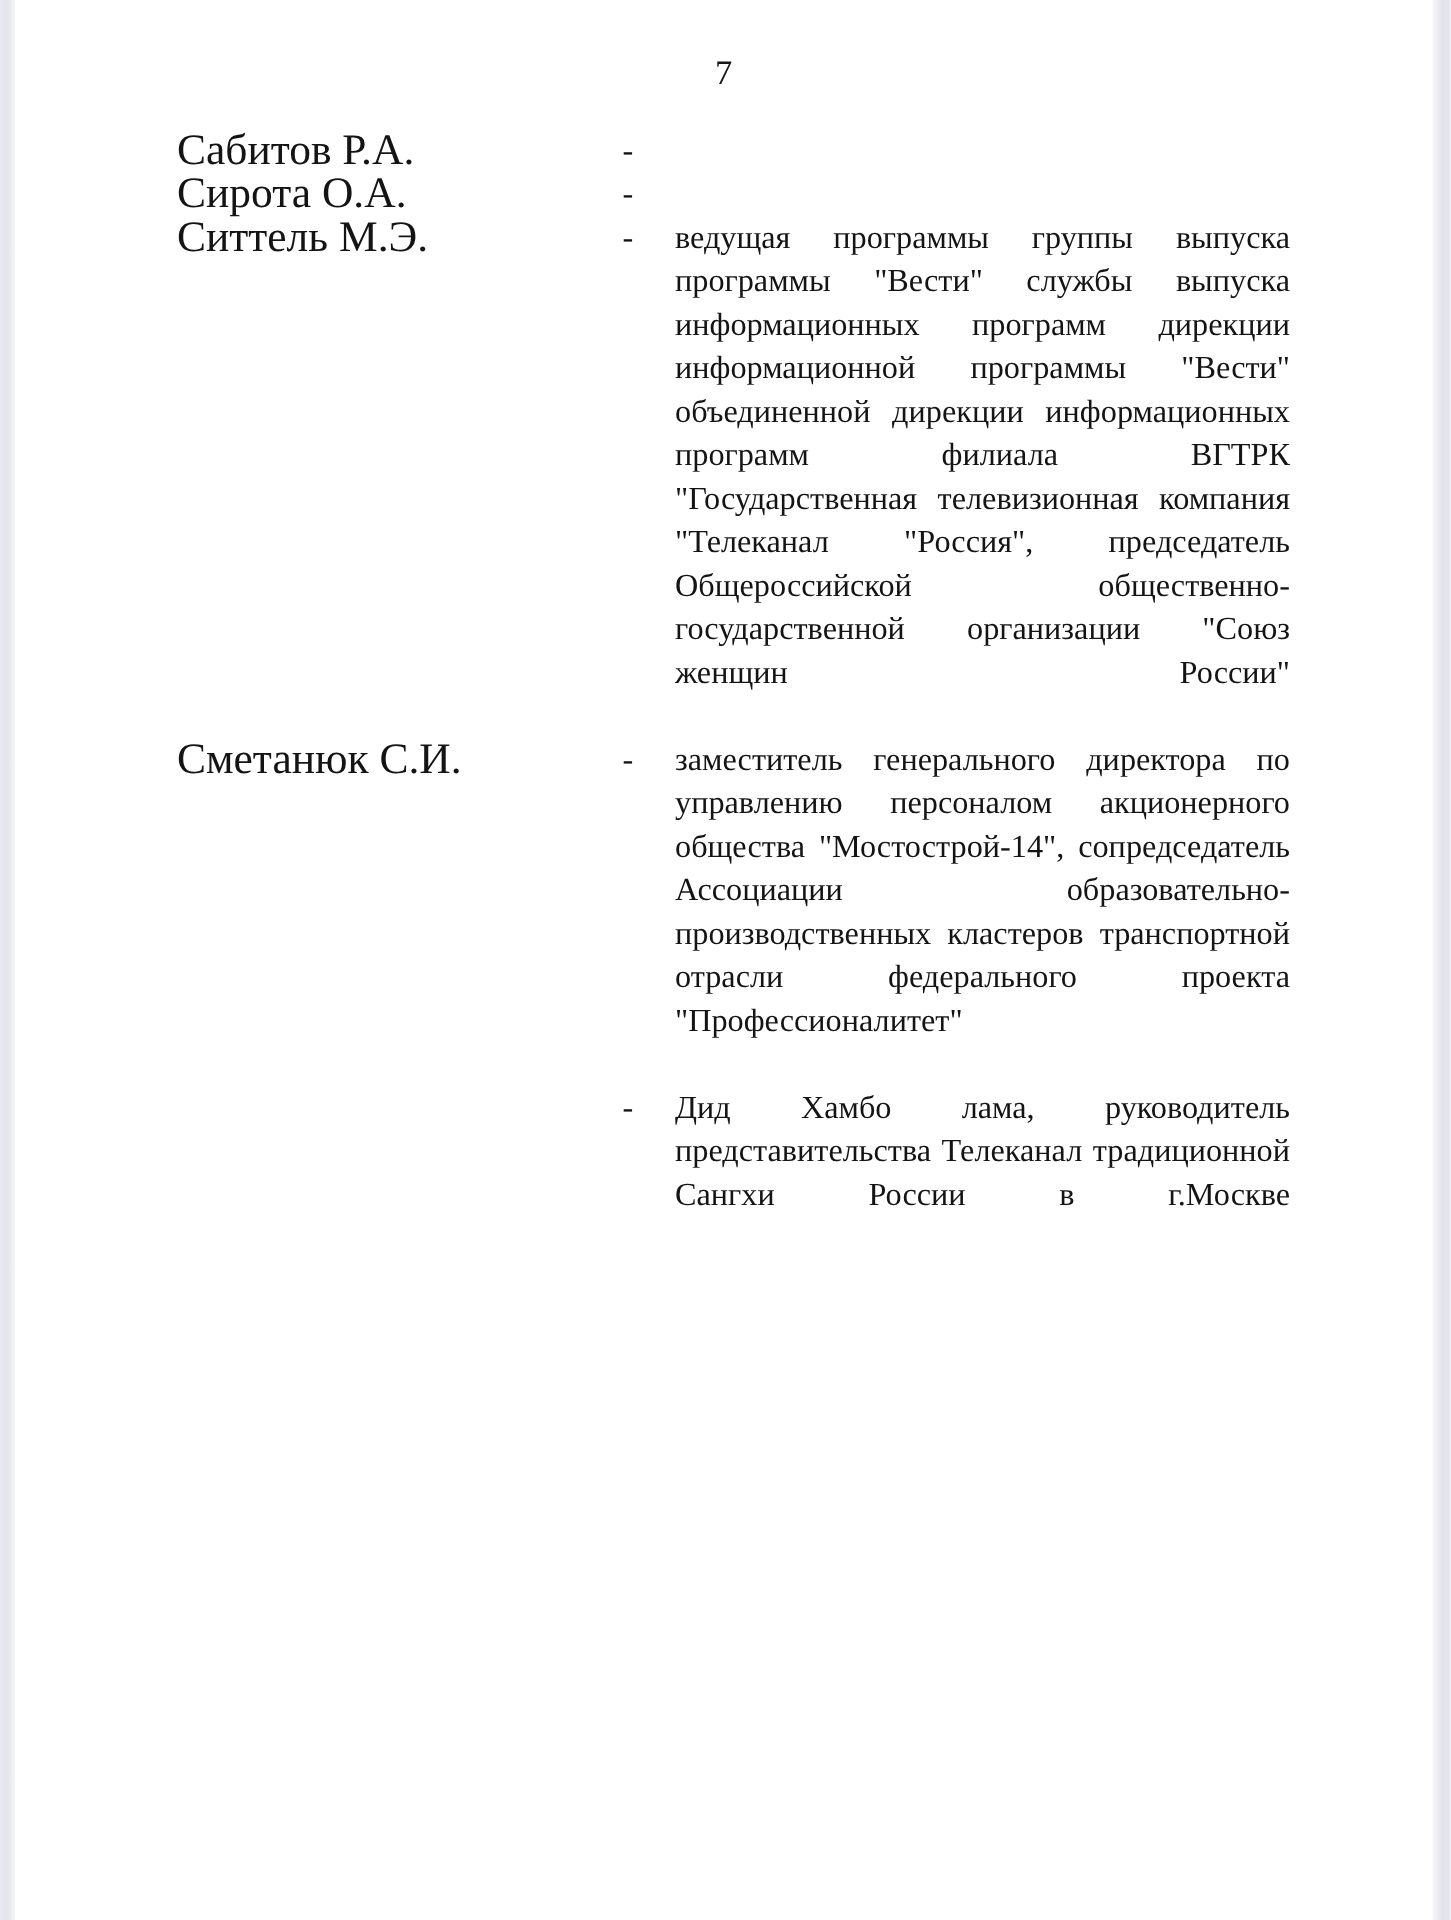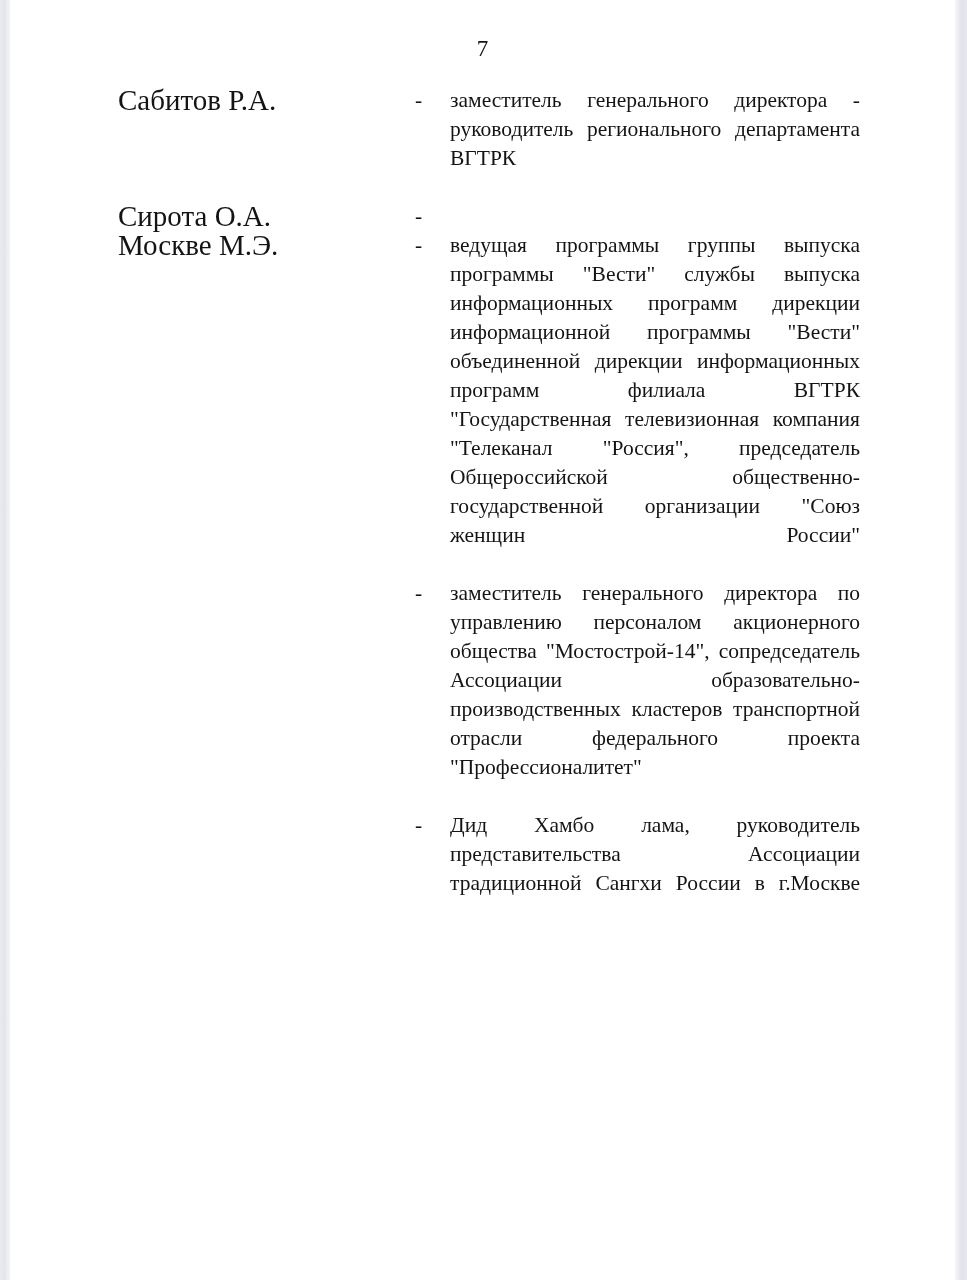--- a/index.html
+++ b/index.html
@@ -110,38 +110,38 @@
 
 <div class="page">
 
   <div class="page-number">7</div>
 
   <div class="content">
 
     <div class="entry">
       <div class="entry-name">Сабитов Р.А.</div>
       <div class="entry-dash">-</div>
-      <div class="entry-desc">заместитель генерального директора - руководитель регионального департамента ВГТРК</div>
     </div>
 
     <div class="entry">
       <div class="entry-name">Сирота О.А.</div>
       <div class="entry-dash">-</div>
     </div>
 
     <div class="entry">
-      <div class="entry-name">Москве М.Э.</div>
+      <div class="entry-name">Ситтель М.Э.</div>
       <div class="entry-dash">-</div>
       <div class="entry-desc">ведущая программы группы выпуска программы "Вести" службы выпуска информационных программ дирекции информационной программы "Вести" объединенной дирекции информационных программ филиала ВГТРК "Государственная телевизионная компания "Телеканал "Россия", председатель Общероссийской общественно-государственной организации "Союз женщин России"</div>
     </div>
 
     <div class="entry">
+      <div class="entry-name">Сметанюк С.И.</div>
       <div class="entry-dash">-</div>
       <div class="entry-desc">заместитель генерального директора по управлению персоналом акционерного общества "Мостострой-14", сопредседатель Ассоциации образовательно-производственных кластеров транспортной отрасли федерального проекта "Профессионалитет"</div>
     </div>
 
     <div class="entry">
       <div class="entry-dash">-</div>
-      <div class="entry-desc">Дид Хамбо лама, руководитель представительства Ассоциации традиционной Сангхи России в г.Москве</div>
+      <div class="entry-desc">Дид Хамбо лама, руководитель представительства Телеканал традиционной Сангхи России в г.Москве</div>
     </div>
 
   </div>
 </div>
 
 </body></html>

